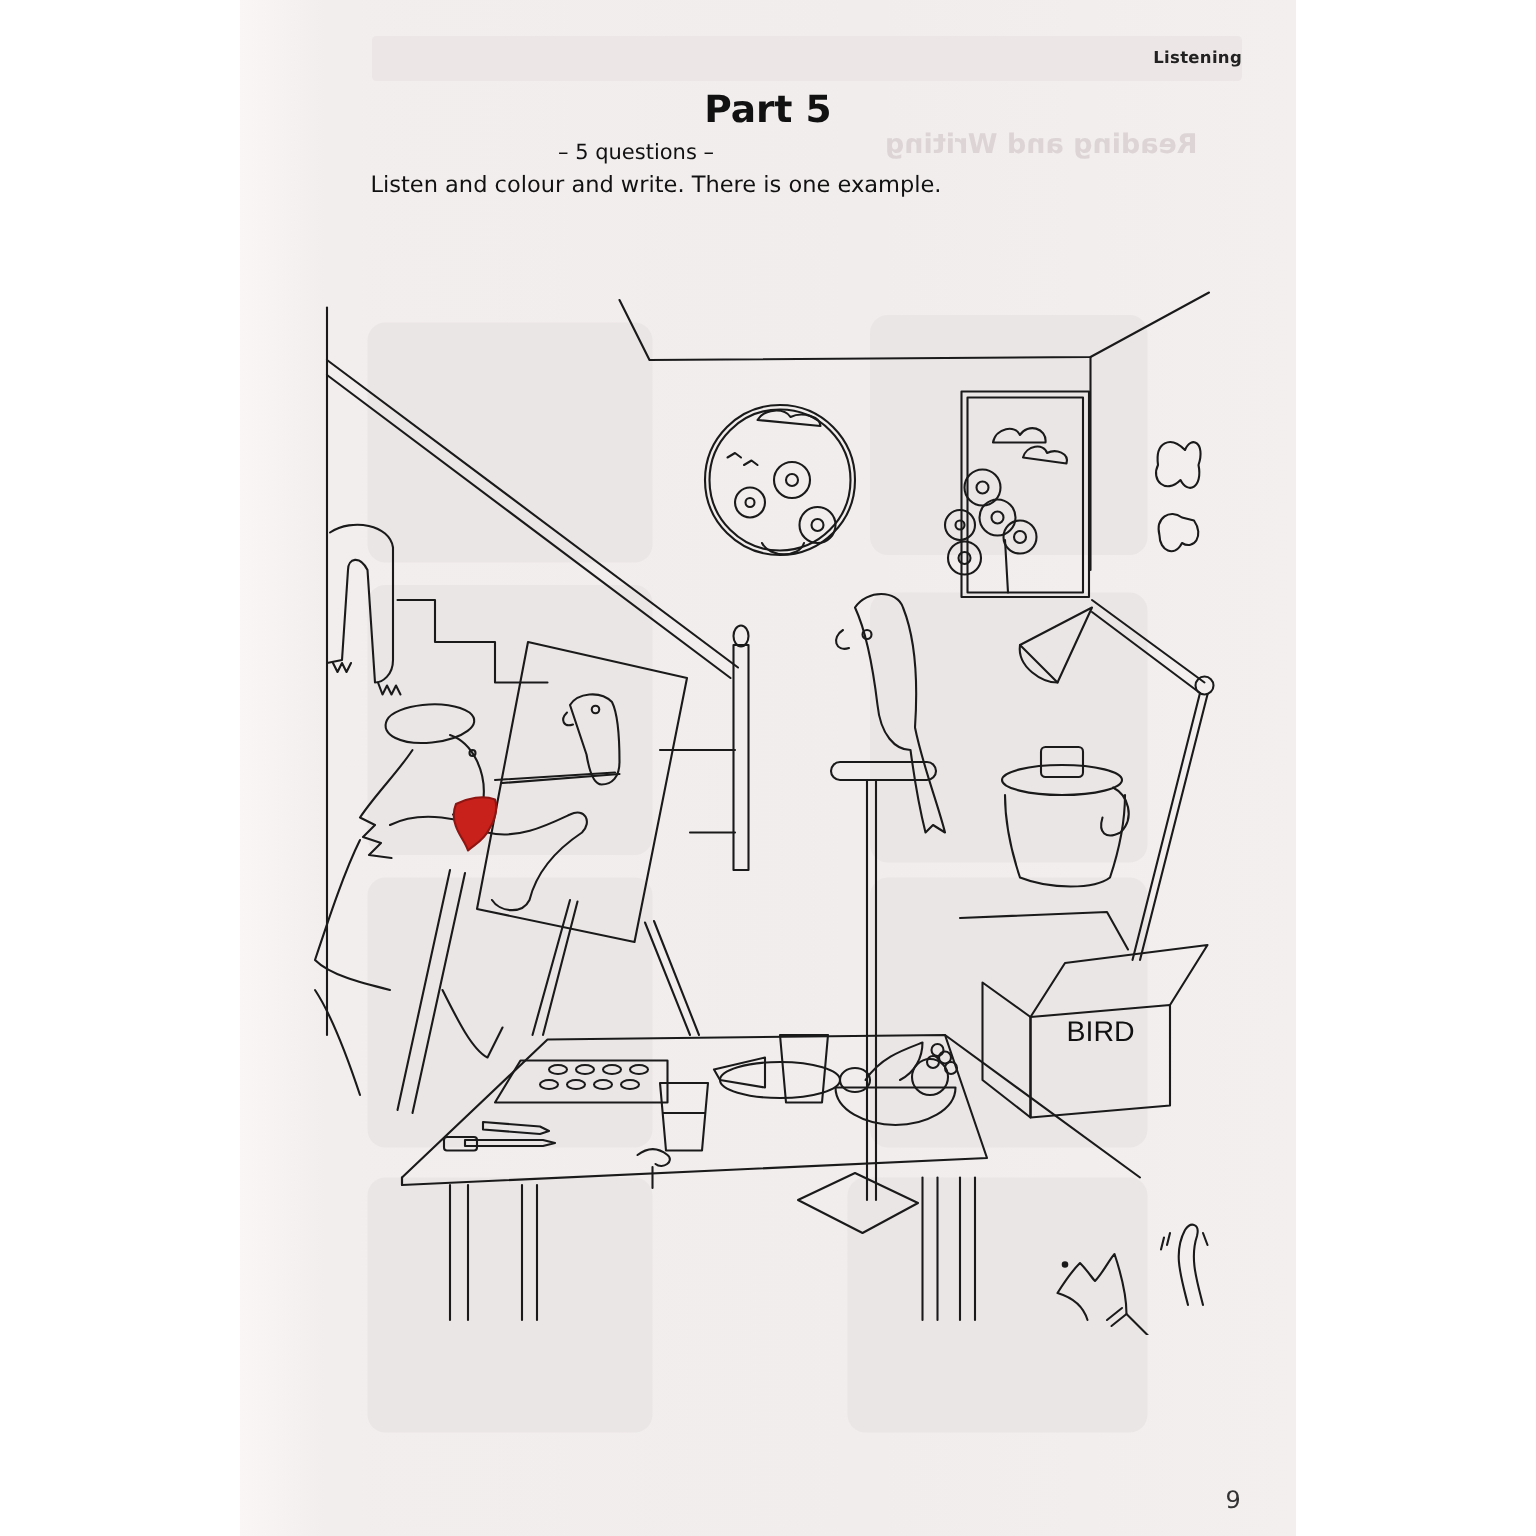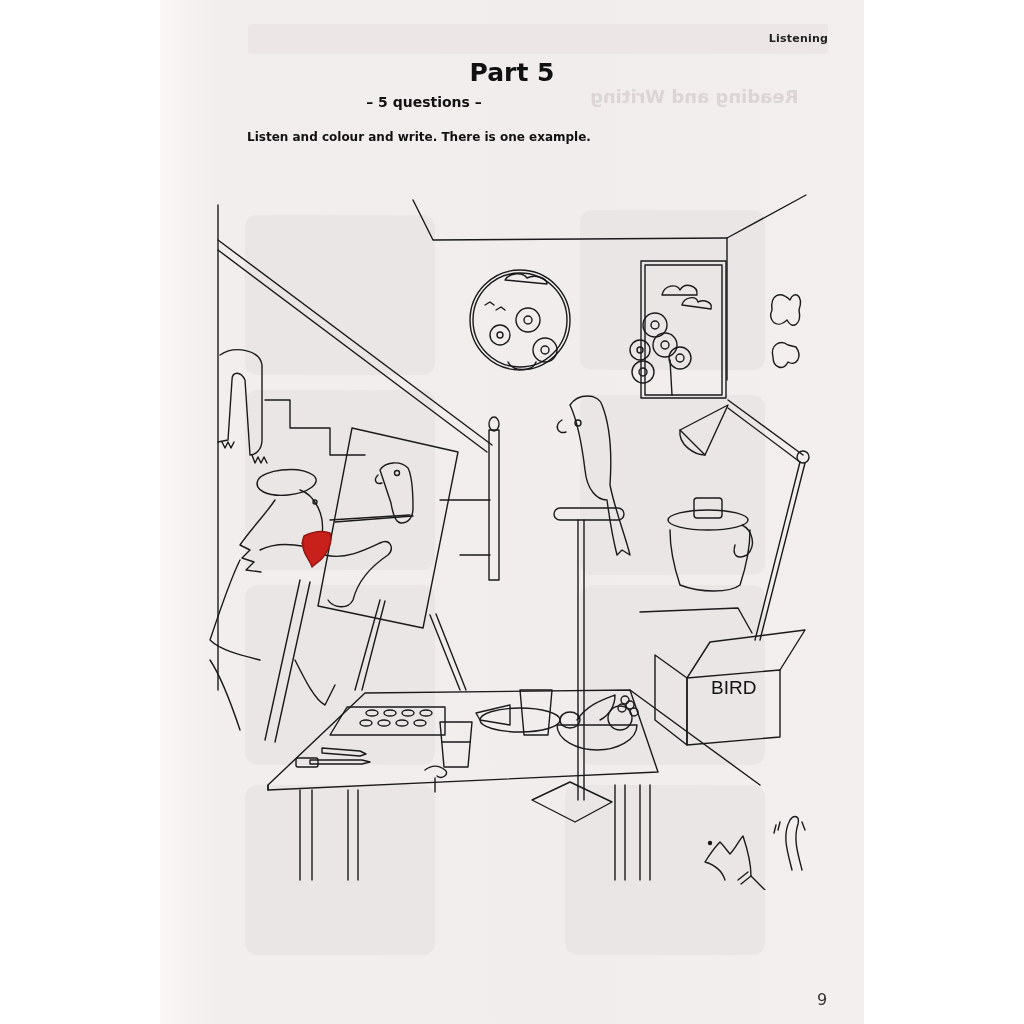--- a/index.html
+++ b/index.html
@@ -2,22 +2,22 @@
 <html><head>
 <meta charset="utf-8">
 <style>
   html,body{margin:0;padding:0;}
   body{width:1024px;height:1024px;background:#ffffff;position:relative;overflow:hidden;font-family:"DejaVu Sans",sans-serif;}
   .page{position:absolute;left:160px;top:0;width:704px;height:1024px;background:#f4efef;
     background:linear-gradient(90deg,#faf6f6 0%,#f3eeee 8%,#f1eded 60%,#f3efef 100%);}
   .shadow-band{position:absolute;left:248px;top:24px;width:580px;height:30px;background:#ece6e6;border-radius:3px;}
   .section-label{position:absolute;right:196px;top:32px;font-size:11px;font-weight:bold;color:#222;letter-spacing:0.2px;padding-left:36px;}
   .title{position:absolute;left:0;width:1024px;text-align:center;top:58px;font-size:25px;font-weight:bold;color:#111;}
-  .subtitle{position:absolute;left:0;width:848px;text-align:center;top:94px;font-size:14px;font-weight:bold;color:#111;}
-  .instruction{position:absolute;left:247px;top:130px;font-size:12px;font-weight:bold;color:#111;}
+  .subtitle{position:absolute;left:0;width:848px;text-align:center;top:94px;font-size:14px;font-weight:normal;color:#111;}
+  .instruction{position:absolute;left:247px;top:114px;font-size:15px;font-weight:normal;color:#111;}
   .page-number{position:absolute;left:817px;top:990px;font-size:16px;color:#333;}
   .ghost{position:absolute;color:#ddd5d5;font-weight:bold;font-size:18px;transform:scaleX(-1);}
   .ghost-panel{position:absolute;background:#ebe6e6;border-radius:12px;}
   .illustration{position:absolute;left:200px;top:190px;width:640px;height:700px;}
   .box-label{font-family:"Liberation Sans",sans-serif;font-size:19px;fill:#111;}
 </style>
 </head>
 <body>
 
 <div class="page"></div>

